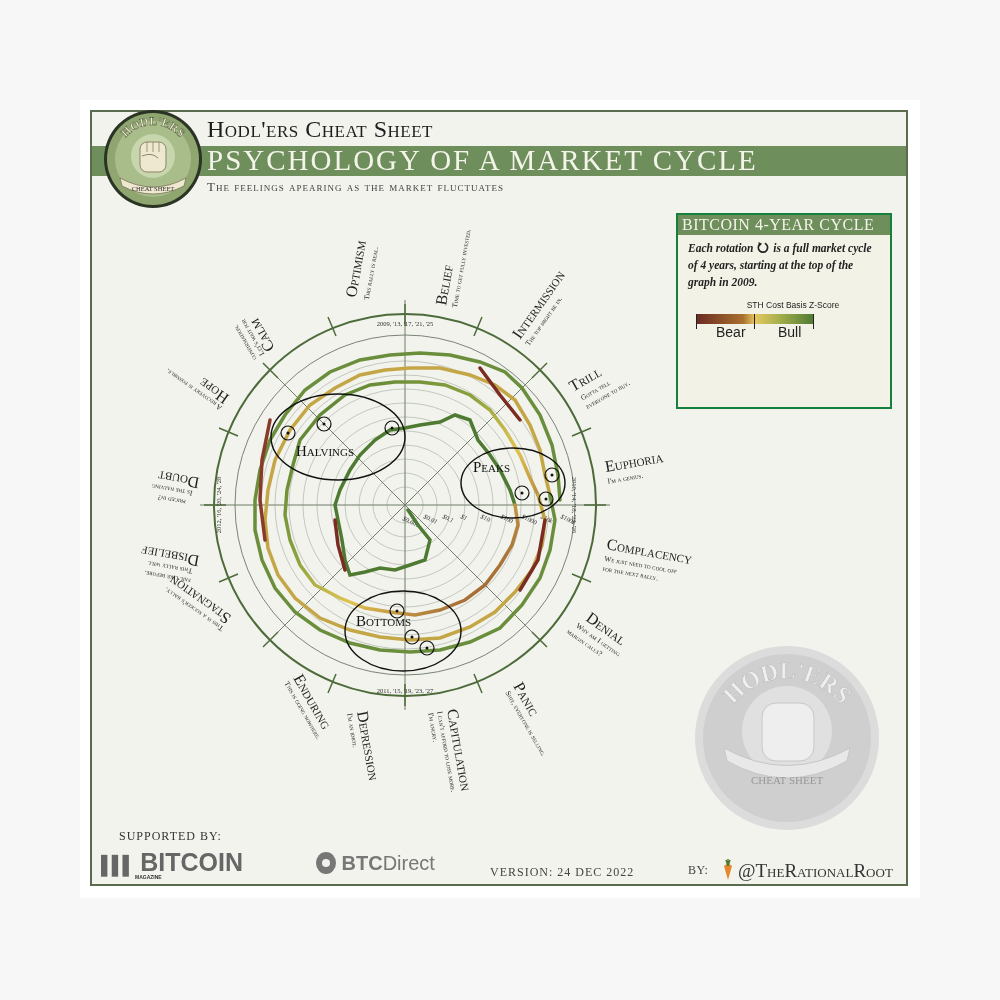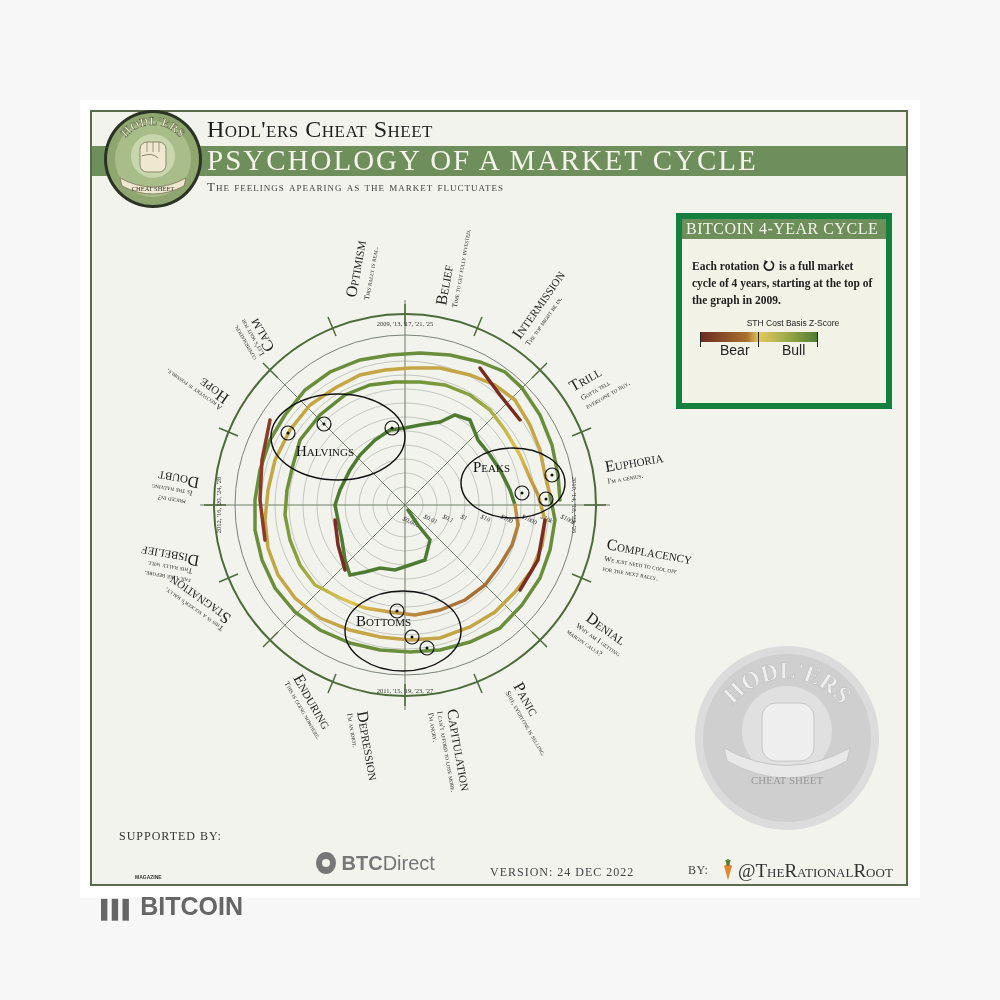--- a/index.html
+++ b/index.html
@@ -4,31 +4,31 @@
 <style>
   html,body{margin:0;padding:0;}
   body{width:1000px;height:1000px;background:#f7f7f7;position:relative;overflow:hidden;font-family:"DejaVu Serif",serif;}
   .card{position:absolute;left:80px;top:100px;width:840px;height:798px;background:#ffffff;}
   .frame{position:absolute;left:90px;top:110px;width:818px;height:776px;background:#f1f3ec;border:2px solid #5a6b4e;box-sizing:border-box;}
   .band{position:absolute;left:92px;top:146px;width:814px;height:30px;background:#6e8f5c;}
   .title1{position:absolute;left:207px;top:116px;font-size:24px;color:#1d1d1d;font-variant:small-caps;letter-spacing:0.5px;font-family:"Liberation Serif",serif;}
   .title2{position:absolute;left:207px;top:144px;font-size:29px;color:#f4f4ea;letter-spacing:2px;font-family:"Liberation Serif",serif;line-height:32px;}
   .subtitle{position:absolute;left:207px;top:179px;font-size:13px;color:#444;font-variant:small-caps;letter-spacing:1px;font-family:"Liberation Serif",serif;}
   .logo{position:absolute;left:100px;top:108px;width:106px;height:102px;}
-  .legend{position:absolute;left:676px;top:213px;width:216px;height:196px;border:6px solid #15803d;background:#f3f2e6;box-sizing:border-box;}
+  .legend{position:absolute;left:676px;top:213px;width:216px;height:196px;border:2px solid #15803d;background:#f3f2e6;box-sizing:border-box;}
   .legend-head{background:#6e8f5c;color:#f4f4ea;font-family:"Liberation Serif",serif;font-size:16px;padding:0 4px;height:20px;line-height:20px;letter-spacing:0.5px;}
   .legend-body{padding:5px 10px;font-family:"Liberation Serif",serif;font-weight:bold;font-size:11.5px;line-height:17px;color:#222;}
-  .legend-body p{margin:14px 0 14px 0;}
+  .legend-body p{margin:0 0 14px 0;font-style:italic;}
   .scale-title{font-family:"Liberation Sans",sans-serif;font-weight:normal;font-size:8.5px;text-align:center;margin-left:18px;margin-top:-8px;}
   .scale-bar{position:relative;margin-left:8px;width:118px;height:10px;background:linear-gradient(90deg,#6a2a22,#a9712f 40%,#e6c860 50%,#a7b04c 70%,#4e7a32);}
   .scale-bar .tick{position:absolute;top:0;width:1px;height:15px;background:#222;}
   .scale-labels{position:relative;margin-left:8px;width:118px;height:12px;font-family:"Liberation Sans",sans-serif;font-weight:normal;font-size:14px;}
   .scale-labels span{position:absolute;top:0;}
   .supported{position:absolute;left:119px;top:829px;font-size:12px;color:#333;letter-spacing:1px;font-family:"Liberation Serif",serif;}
-  .btcmag{position:absolute;left:101px;top:848px;font-family:"Liberation Sans",sans-serif;font-weight:bold;font-size:25px;color:#666;margin-top:44px;}
+  .btcmag{position:absolute;left:101px;top:848px;font-family:"Liberation Sans",sans-serif;font-weight:bold;font-size:25px;color:#666;}
   .btcmag-sub{position:absolute;left:135px;top:874px;font-family:"Liberation Sans",sans-serif;font-weight:bold;font-size:5px;color:#333;}
   .btcdirect{position:absolute;left:316px;top:852px;font-family:"Liberation Sans",sans-serif;font-size:20px;color:#777;text-align:center;}
   .btcdirect b{font-weight:bold;}
   .version{position:absolute;left:490px;top:865px;font-size:12px;color:#444;letter-spacing:1px;font-family:"Liberation Serif",serif;}
   .byline{position:absolute;left:688px;top:863px;font-size:12px;color:#444;font-family:"Liberation Serif",serif;letter-spacing:0.5px;}
   .author{position:absolute;left:738px;top:860px;font-size:19px;color:#333;font-variant:small-caps;font-family:"Liberation Serif",serif;}
   svg text{font-family:"Liberation Serif",serif;}
 </style>
 </head>
 <body>

